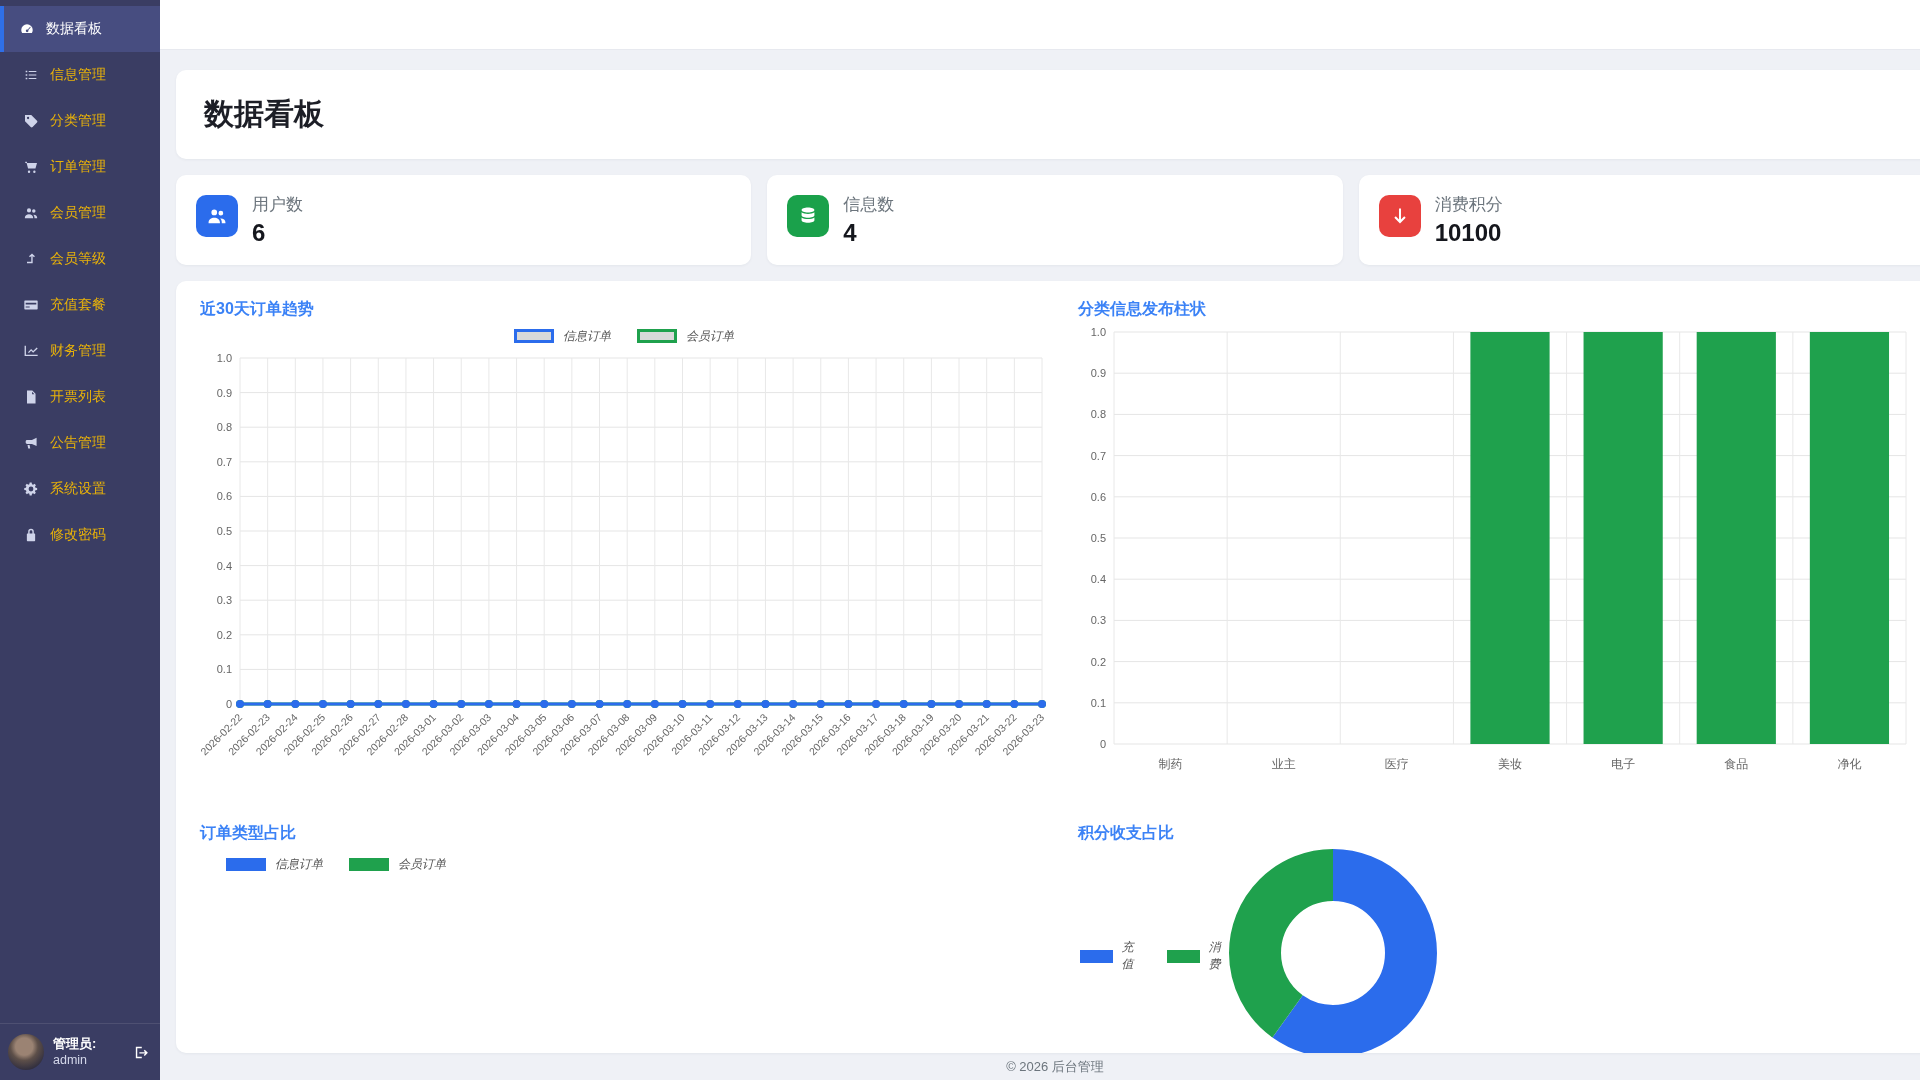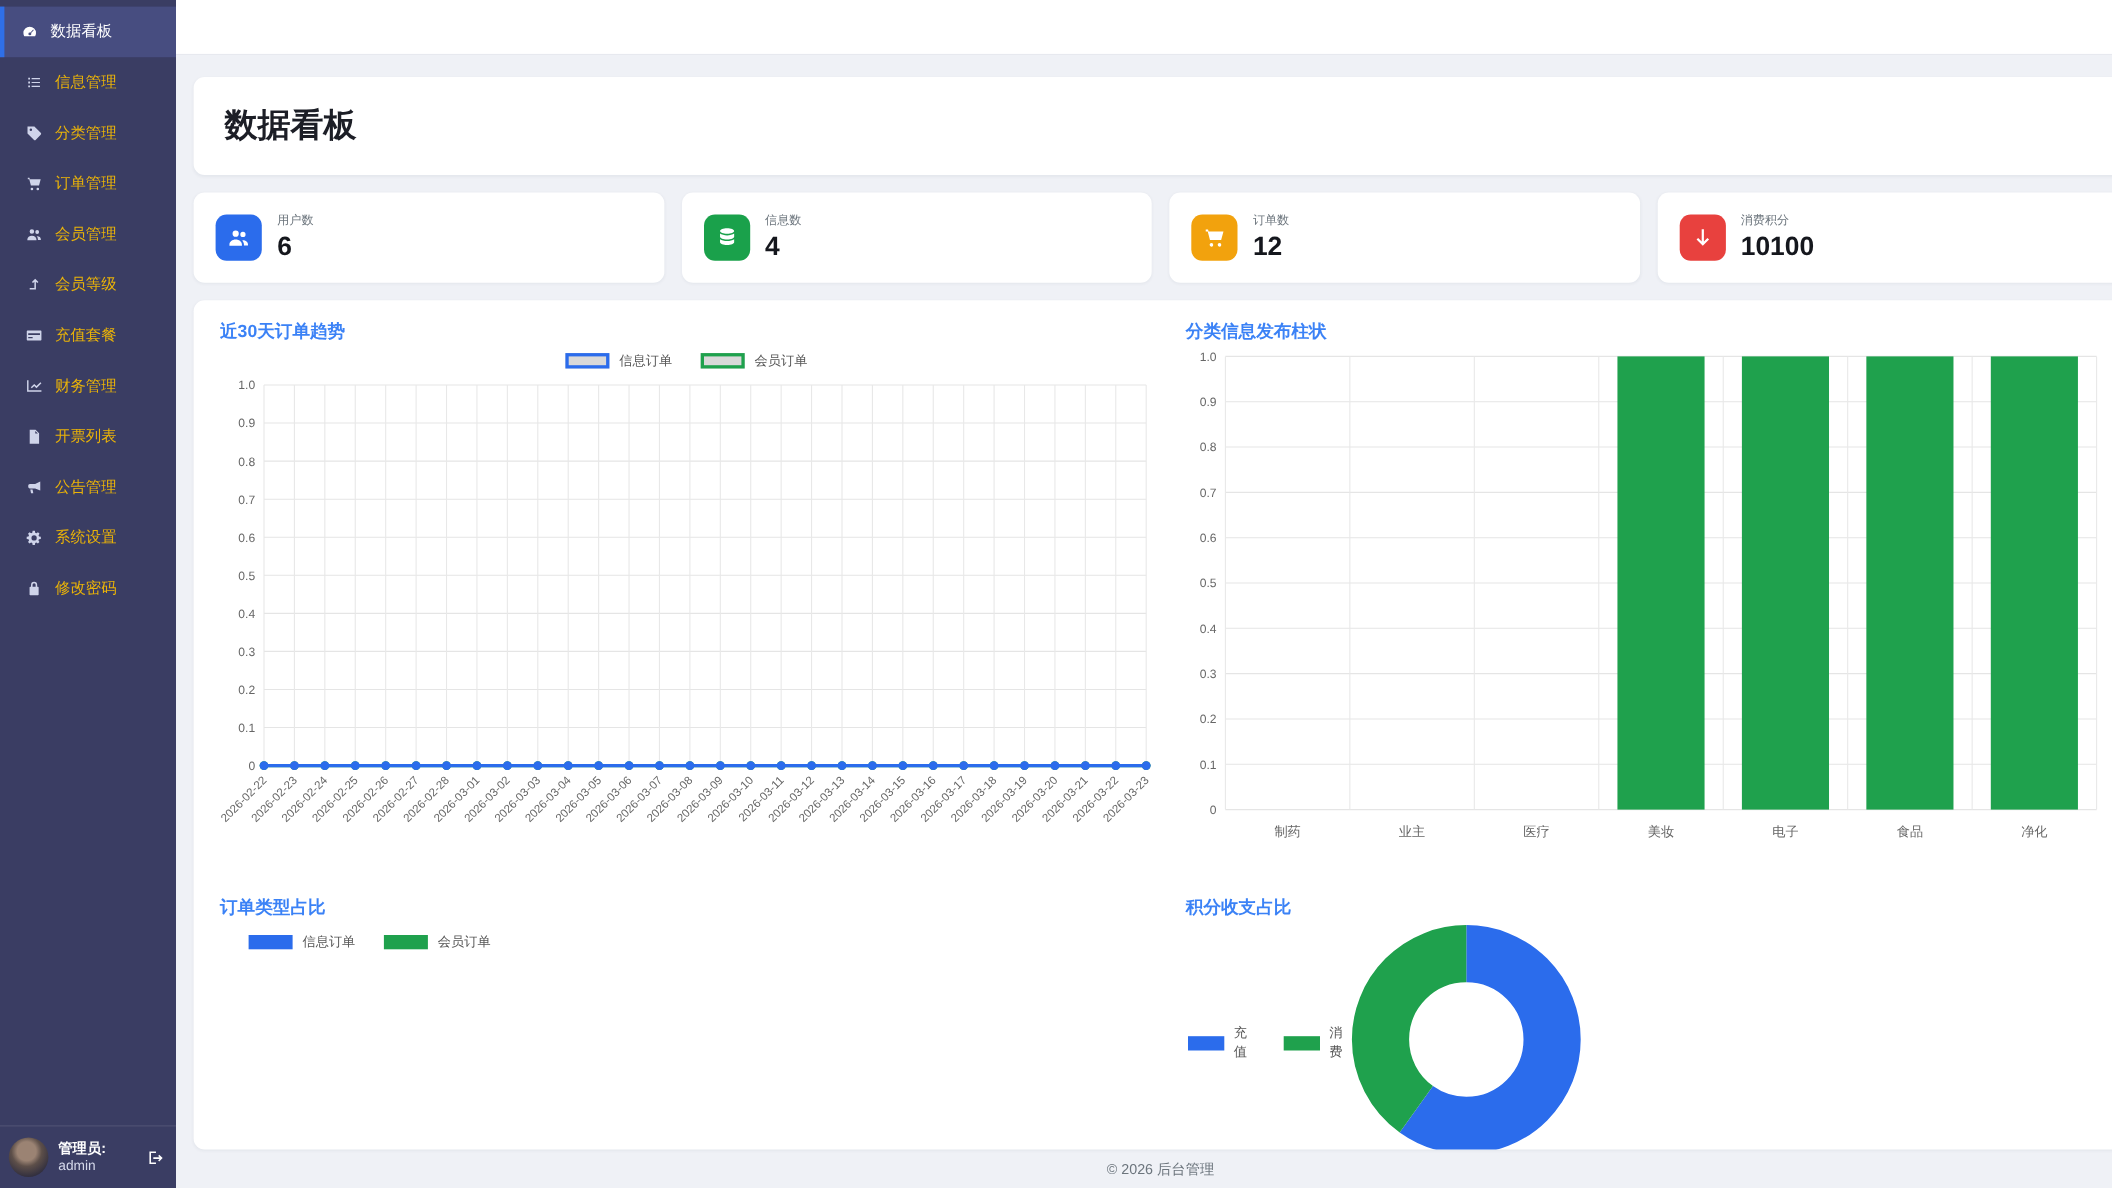--- a/index.html
+++ b/index.html
@@ -31,27 +31,27 @@
   .topbar{height:50px;background:#ffffff;border-bottom:1px solid #e7e9ef;flex-shrink:0;}
   .content{padding:20px 16px 0 16px;}
 
   .card{background:#fff;border-radius:10px;box-shadow:0 1px 3px rgba(20,30,60,.05);}
   .title-card{padding:24px 28px;margin-bottom:16px;}
   .page-heading{margin:0;font-size:30px;font-weight:700;color:#1c1e26;}
 
   .stats-row{display:flex;gap:16px;margin-bottom:16px;}
   .stat-card{flex:1;padding:18px 20px;display:flex;align-items:flex-start;gap:14px;}
   .stat-ic{width:42px;height:42px;border-radius:10px;display:flex;align-items:center;justify-content:center;color:#fff;margin-top:2px;}
-  .stat-label{font-size:11px;color:#6c757d;margin-bottom:3px;}
+  .stat-label{font-size:17px;color:#6c757d;margin-bottom:3px;}
   .stat-value{font-size:24px;font-weight:800;color:#15171d;}
 
   .charts-card{height:772px;overflow:hidden;padding:18px 24px;display:grid;
     grid-template-columns:1fr 1fr;grid-template-rows:500px auto;column-gap:30px;row-gap:24px;}
   .chart-panel h3{margin:0 0 4px 0;font-size:16px;font-weight:700;color:#3b82f6;}
-  .legend{display:flex;align-items:center;gap:26px;height:24px;}
+  .legend{display:flex;align-items:center;gap:26px;height:24px;font-style:italic;}
   .legend-center{justify-content:center;}
   .legend-left{margin:8px 0 0 26px;}
   .lg-item{display:flex;align-items:center;gap:9px;font-size:12px;color:#555;cursor:pointer;}
   .lg-box{width:40px;height:13px;}
   .lg-box.boxed{height:14px;background:#d9d9d9;border-style:solid;border-width:3px;}
   .chart-box{line-height:0;}
   .donut-wrap{width:214px;display:flex;flex-direction:row;align-items:center;margin-left:2px;}
   .donut-wrap .legend{height:20px;margin-top:6px;}
   svg text{font-family:"Liberation Sans","DejaVu Sans",sans-serif;}
 
@@ -197,31 +197,20 @@
           </div>
           <div class="card stat-card">
             <span class="stat-ic" style="background:#1aa14b">
               <svg width="22" height="22" viewBox="0 0 24 24" fill="currentColor" aria-hidden="true">
                 <path d="M12 2.8c3.9 0 7 1.2 7 2.7S15.9 8.2 12 8.2 5 7 5 5.5s3.1-2.7 7-2.7zm7 5.2v3.1c0 1.5-3.1 2.7-7 2.7s-7-1.2-7-2.7V8c1.4 1.2 4.3 1.8 7 1.8S17.6 9.2 19 8zm0 5.6v3.1c0 1.5-3.1 2.7-7 2.7s-7-1.2-7-2.7v-3.1c1.4 1.2 4.3 1.8 7 1.8s5.6-.6 7-1.8z"></path>
               </svg>
             </span>
             <span>
               <div class="stat-label">信息数</div>
               <div class="stat-value">4</div>
-            </span>
-          </div>
-          <div class="card stat-card">
-            <span class="stat-ic" style="background:#f2a20d">
-              <svg width="22" height="22" viewBox="0 0 24 24" fill="currentColor" aria-hidden="true">
-                <path d="M3.4 4h2.3l.5 2H21l-2.3 8.4H7.6L5.4 6H3.4V4zm5.7 13.4A1.8 1.8 0 1 1 9 21a1.8 1.8 0 0 1 .1-3.6zm8 0A1.8 1.8 0 1 1 17 21a1.8 1.8 0 0 1 .1-3.6z"></path>
-              </svg>
-            </span>
-            <span>
-              <div class="stat-label">订单数</div>
-              <div class="stat-value">12</div>
             </span>
           </div>
           <div class="card stat-card">
             <span class="stat-ic" style="background:#e8413e">
               <svg width="22" height="22" viewBox="0 0 24 24" fill="currentColor" aria-hidden="true">
                 <path d="M12 20.2L5.8 14l1.6-1.6 3.5 3.5V3.8h2.2v12.1l3.5-3.5 1.6 1.6-6.2 6.2z"></path>
               </svg>
             </span>
             <span>
               <div class="stat-label">消费积分</div>

